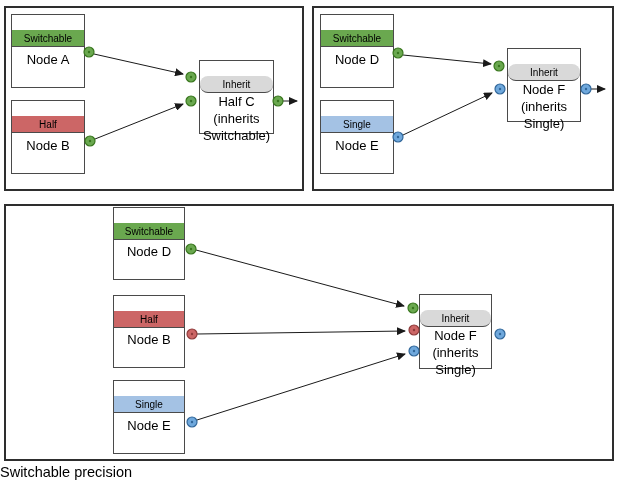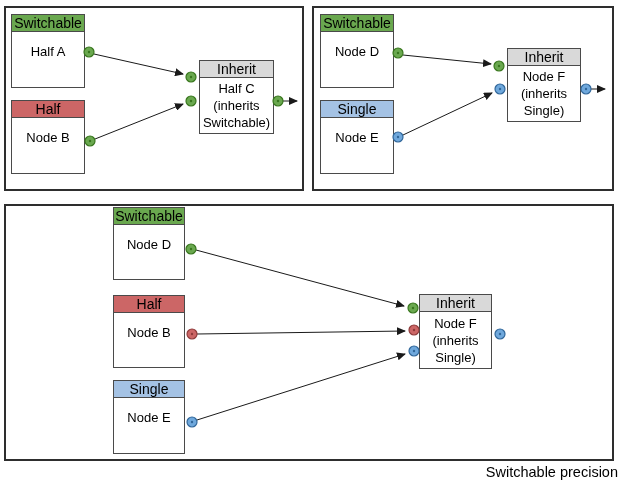--- a/index.html
+++ b/index.html
@@ -12,53 +12,53 @@
     border:2px solid var(--c-panel_border,#2e2e2e);
   }
   .node{
     position:absolute;box-sizing:border-box;background:#ffffff;
     border:1.5px solid var(--c-node_border,#4a4a4a);
     display:flex;flex-direction:column;z-index:2;
   }
   .node-header{
     height:17px;flex:0 0 17px;box-sizing:border-box;
     border-bottom:1.5px solid var(--c-node_border,#4a4a4a);
-    font-size:14px;display:flex;align-items:center;justify-content:center;
+    font-size:10px;display:flex;align-items:center;justify-content:center;margin-top:15px;
   }
   .hdr-switchable{background:var(--c-green,#6aa84f);}
   .hdr-half{background:var(--c-red,#cc6666);}
   .hdr-single{background:var(--c-header_single,#a4c2e4);text-align:center;}
-  .hdr-inherit{background:var(--c-header_inherit,#d9d9d9);}
+  .hdr-inherit{background:var(--c-header_inherit,#d9d9d9);border-radius:8px;}
   .node-body{
     flex:1;font-size:13px;line-height:17px;text-align:center;
     display:flex;align-items:center;justify-content:center;
     white-space:pre-line;
   }
   .node-body.single{padding-bottom:16px;}
   .caption{
-    position:absolute;left:0;right:0;top:464px;text-align:right;
+    position:absolute;left:0;right:0;top:464px;text-align:left;
     font-size:14.5px;
   }
   #edge-layer{
     position:absolute;left:0;top:0;width:618px;height:488px;
     z-index:5;pointer-events:none;
   }
 </style>
 </head>
 <body>
 
 <div class="canvas">
 
   <div class="panel" style="left:4px;top:6px;width:300px;height:185px;"></div>
   <div class="panel" style="left:312px;top:6px;width:302px;height:185px;"></div>
   <div class="panel" style="left:4px;top:204px;width:610px;height:257px;"></div>
 
   <div class="node" style="left:11px;top:14px;width:74px;height:74px;">
     <div class="node-header hdr-switchable">Switchable</div>
-    <div class="node-body single">Half A</div>
+    <div class="node-body single">Node A</div>
   </div>
   <div class="node" style="left:11px;top:100px;width:74px;height:74px;">
     <div class="node-header hdr-half">Half</div>
     <div class="node-body single">Node B</div>
   </div>
   <div class="node" style="left:199px;top:60px;width:75px;height:74px;">
     <div class="node-header hdr-inherit">Inherit</div>
     <div class="node-body">Half C
 (inherits
 Switchable)</div>

